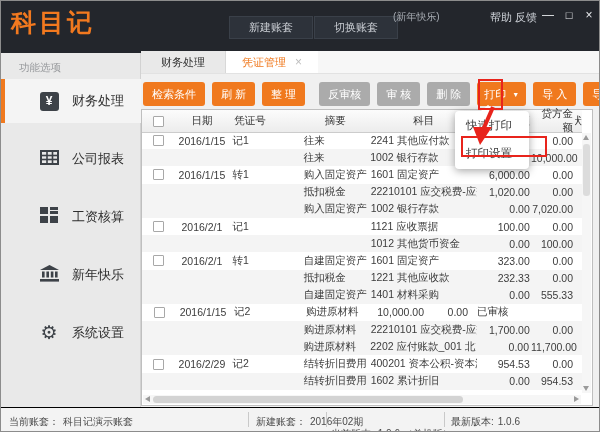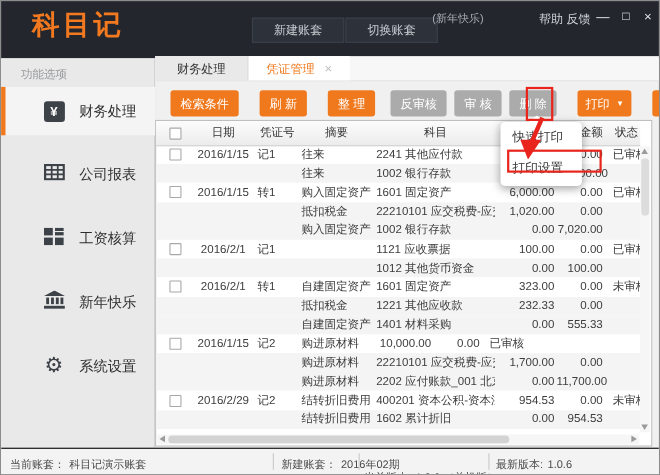--- a/index.html
+++ b/index.html
@@ -1,21 +1,21 @@
 <!DOCTYPE html>
 <html><head>
 <meta charset="utf-8">
 <style>
   html,body{margin:0;padding:0;background:#fff;}
   .app{position:relative;width:600px;height:432px;border:1px solid #8c8c8c;box-sizing:border-box;
        background:#f0f0f0;font-family:"Liberation Sans","DejaVu Sans",sans-serif;overflow:hidden;
        -webkit-font-smoothing:antialiased;}
   
   .titlebar{position:absolute;left:0;top:0;right:0;height:52px;background:#23262c;}
-  .logo{position:absolute;left:28px;top:5px;font-size:25px;font-weight:bold;color:#f2791f;letter-spacing:3px;}
+  .logo{position:absolute;left:10px;top:5px;font-size:25px;font-weight:bold;color:#f2791f;letter-spacing:3px;}
   .tb-btn{position:absolute;top:15px;width:84px;height:23px;background:#2d323a;border:1px solid #3a4049;
           color:#c9cdd3;font-size:11px;display:flex;align-items:center;justify-content:center;box-sizing:border-box;cursor:default;}
   .greeting{position:absolute;left:392px;top:9px;font-size:10px;color:#a9aeb5;}
   .tb-link{position:absolute;top:9px;font-size:11px;color:#ced2d8;cursor:default;}
   .win-ctrl{position:absolute;top:6px;width:16px;height:16px;color:#e8eaed;font-size:12px;text-align:center;line-height:16px;cursor:default;}
   
   .sidebar{position:absolute;left:0;top:52px;width:140px;bottom:24px;background:#e9e9e9;border-right:1px solid #d2d2d2;box-sizing:border-box;}
   .sidebar-header{position:absolute;left:18px;top:8px;font-size:10.5px;color:#97999c;}
   .side-item{position:absolute;left:0;width:140px;height:44px;display:flex;align-items:center;cursor:default;}
   .side-item.active{background:#f4f4f4;}
@@ -27,36 +27,36 @@
   
   .tabbar{position:absolute;left:140px;top:50px;right:0;height:22px;background:#f7f7f7;border-bottom:1px solid #e2e2e2;}
   .tab{position:absolute;top:0;height:22px;display:flex;align-items:center;justify-content:center;font-size:11px;box-sizing:border-box;cursor:default;}
   .tab.inactive{left:0;width:85px;background:#e9e9e9;color:#333;border-right:1px solid #d8d8d8;}
   .tab.active{left:85px;width:92px;background:#ffffff;color:#f0791e;}
   .tab-close{margin-left:9px;color:#bdbdbd;font-size:12px;}
   
   .toolbar{position:absolute;left:142px;top:80px;right:8px;height:26px;display:flex;align-items:center;gap:7px;}
   .btn{height:24px;border-radius:3px;color:#fff;font-size:11px;display:inline-flex;align-items:center;justify-content:center;
        padding:0 9px;box-sizing:border-box;white-space:nowrap;cursor:default;}
-  .btn.orange{background:#f0791e;margin-left:12px;}
+  .btn.orange{background:#f0791e;}
   .btn.gray{background:#ababab;}
   .tb-spacer{flex:1;}
   .print-caret{font-size:7px;margin-left:6px;}
   
   .panel{position:absolute;left:140px;top:108px;width:452px;height:297px;background:#fff;border:1px solid #bfbfbf;box-sizing:border-box;}
   .thead{position:absolute;left:0;top:0;right:10px;height:22px;background:linear-gradient(#fcfcfc,#ececec);
          border-bottom:1px solid #ccc;display:flex;align-items:center;}
   .th{font-size:10.5px;color:#333;display:flex;align-items:center;justify-content:center;box-sizing:border-box;}
   .tbody{position:absolute;left:0;top:22px;right:10px;bottom:11px;overflow:hidden;}
   .row{height:17.2px;display:flex;align-items:center;font-size:10.5px;color:#3c3c3c;cursor:default;}
   .row.alt{background:#f4f4f4;}
   .c-check{width:34px;display:flex;justify-content:center;box-sizing:border-box;}
   .c-date{width:54px;text-align:center;box-sizing:border-box;}
   .c-voucher{width:40px;padding-left:4px;box-sizing:border-box;}
-  .c-summary{width:68px;padding-left:4px;box-sizing:border-box;white-space:nowrap;overflow:hidden;}
+  .c-summary{width:68px;padding-left:4px;box-sizing:border-box;white-space:nowrap;overflow:hidden;margin-left:32px;}
   .c-subject{width:112px;padding-left:4px;box-sizing:border-box;white-space:nowrap;overflow:hidden;}
   .c-debit{width:56px;text-align:right;padding-right:2px;box-sizing:border-box;justify-content:flex-end;}
   .c-credit{width:44px;text-align:right;padding-right:2px;box-sizing:border-box;justify-content:flex-end;}
   .c-status{flex:1;padding-left:7px;box-sizing:border-box;white-space:nowrap;overflow:hidden;}
   .checkbox{width:11px;height:11px;border:1px solid #a8a8a8;background:#fff;border-radius:1px;box-sizing:border-box;}
   
   .vscroll{position:absolute;top:23px;right:1px;width:9px;bottom:12px;background:#f6f6f6;}
   .tri{width:0;height:0;position:absolute;}
   .vs-up{left:1px;top:2px;border-left:3.5px solid transparent;border-right:3.5px solid transparent;border-bottom:5px solid #9a9a9a;}
   .vs-down{left:1px;bottom:2px;border-left:3.5px solid transparent;border-right:3.5px solid transparent;border-top:5px solid #9a9a9a;}

